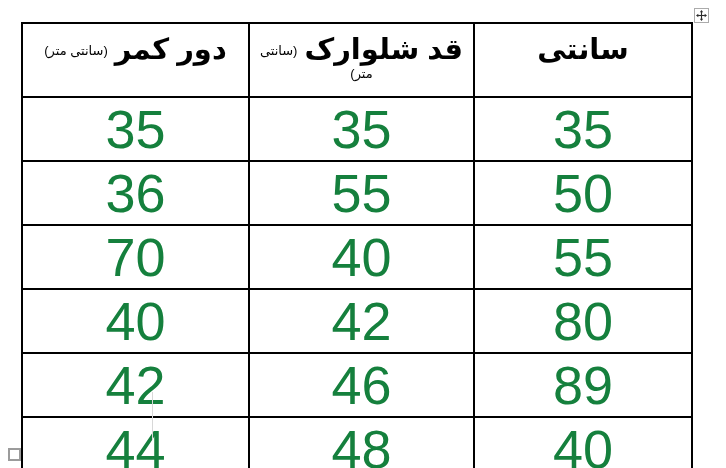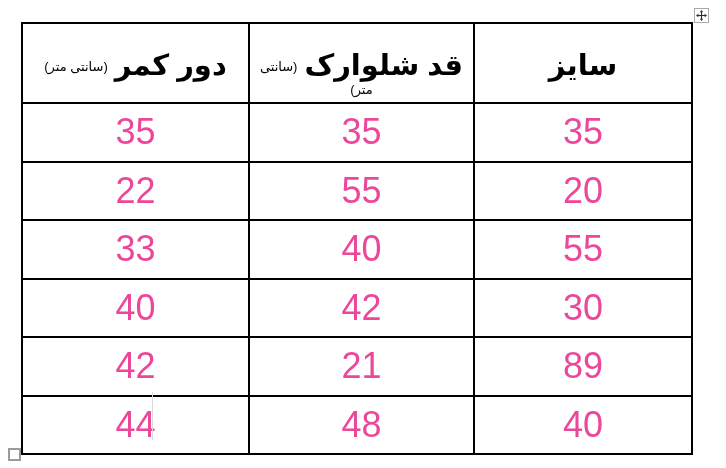--- a/index.html
+++ b/index.html
@@ -51,21 +51,21 @@
     border: 2px solid #000000;
     text-align: center;
     padding: 0;
     overflow: hidden;
   }
   tr.header-row {
     height: 74px;
   }
   tr.header-row th {
     vertical-align: top;
-    padding-top: 24px;
+    padding-top: 8px;
     font-weight: bold;
     color: #000000;
   }
   .h-main {
     font-size: 29px;
     font-weight: bold;
     letter-spacing: 0;
   }
   .h-unit {
     font-size: 13px;
@@ -73,23 +73,23 @@
     margin-inline-start: 7px;
     vertical-align: 4px;
   }
   .h-unit:empty { display: none; }
 
   tr.data-row {
     height: 58.5px;
   }
   tr.data-row td {
     vertical-align: middle;
-    font-size: 36px;
+    font-size: 54px;
     font-weight: 300;
-    color: #ec4899;
+    color: #15803d;
     direction: ltr;
   }
 
   
   .faint-caret {
     position: absolute;
     left: 152px;
     top: 392px;
     width: 1px;
     height: 48px;
@@ -131,54 +131,54 @@
 
   <table class="size-chart" dir="rtl">
     <colgroup>
       <col style="width:218px">
       <col style="width:225px">
       <col style="width:227px">
     </colgroup>
     <thead>
       <tr class="header-row">
         <th>
-          <span class="h-main">سایز</span>
+          <span class="h-main">سانتی</span>
         </th>
         <th>
           <span class="h-main">قد شلوارک</span><span class="h-unit">(سانتی متر)</span>
         </th>
         <th>
           <span class="h-main">دور کمر</span><span class="h-unit">(سانتی متر)</span>
         </th>
       </tr>
     </thead>
     <tbody>
       <tr class="data-row">
         <td>35</td>
         <td>35</td>
         <td>35</td>
       </tr>
       <tr class="data-row">
-        <td>20</td>
+        <td>50</td>
         <td>55</td>
-        <td>22</td>
+        <td>36</td>
       </tr>
       <tr class="data-row">
         <td>55</td>
         <td>40</td>
-        <td>33</td>
+        <td>70</td>
       </tr>
       <tr class="data-row">
-        <td>30</td>
+        <td>80</td>
         <td>42</td>
         <td>40</td>
       </tr>
       <tr class="data-row">
         <td>89</td>
-        <td>21</td>
+        <td>46</td>
         <td>42</td>
       </tr>
       <tr class="data-row">
         <td>40</td>
         <td>48</td>
         <td>44</td>
       </tr>
     </tbody>
   </table>
 

